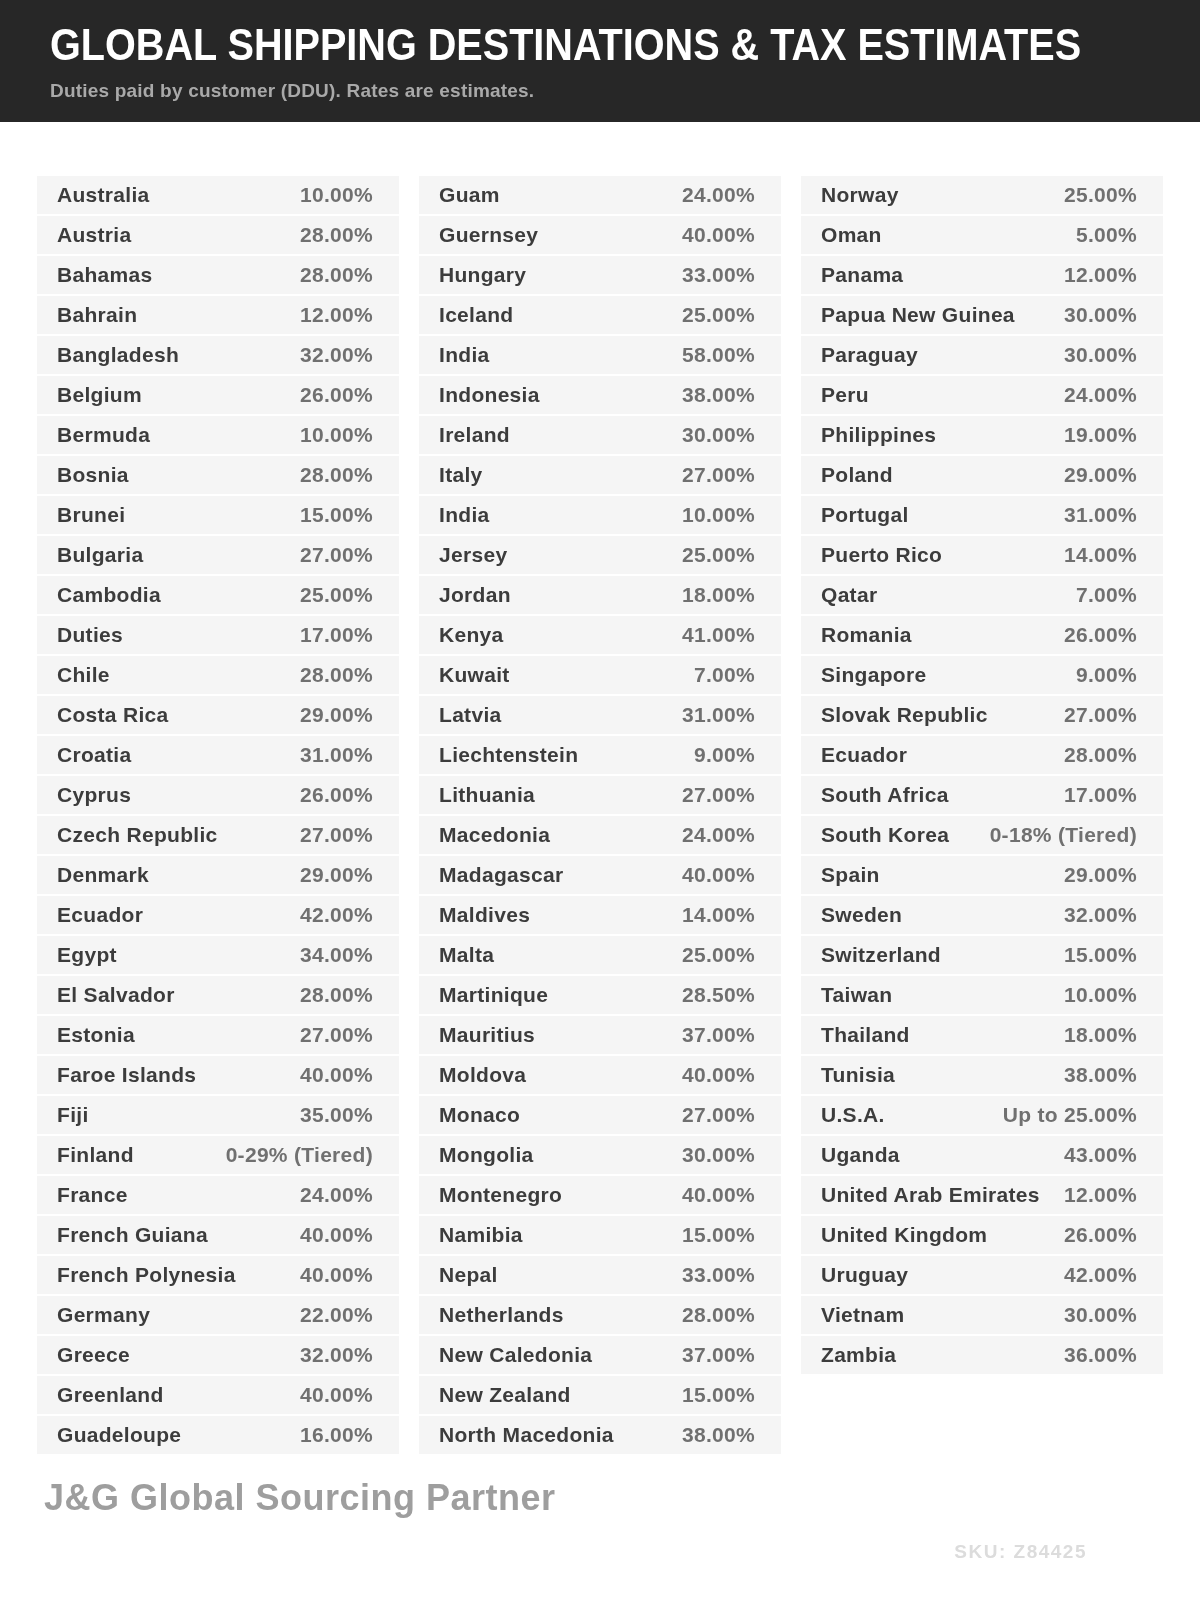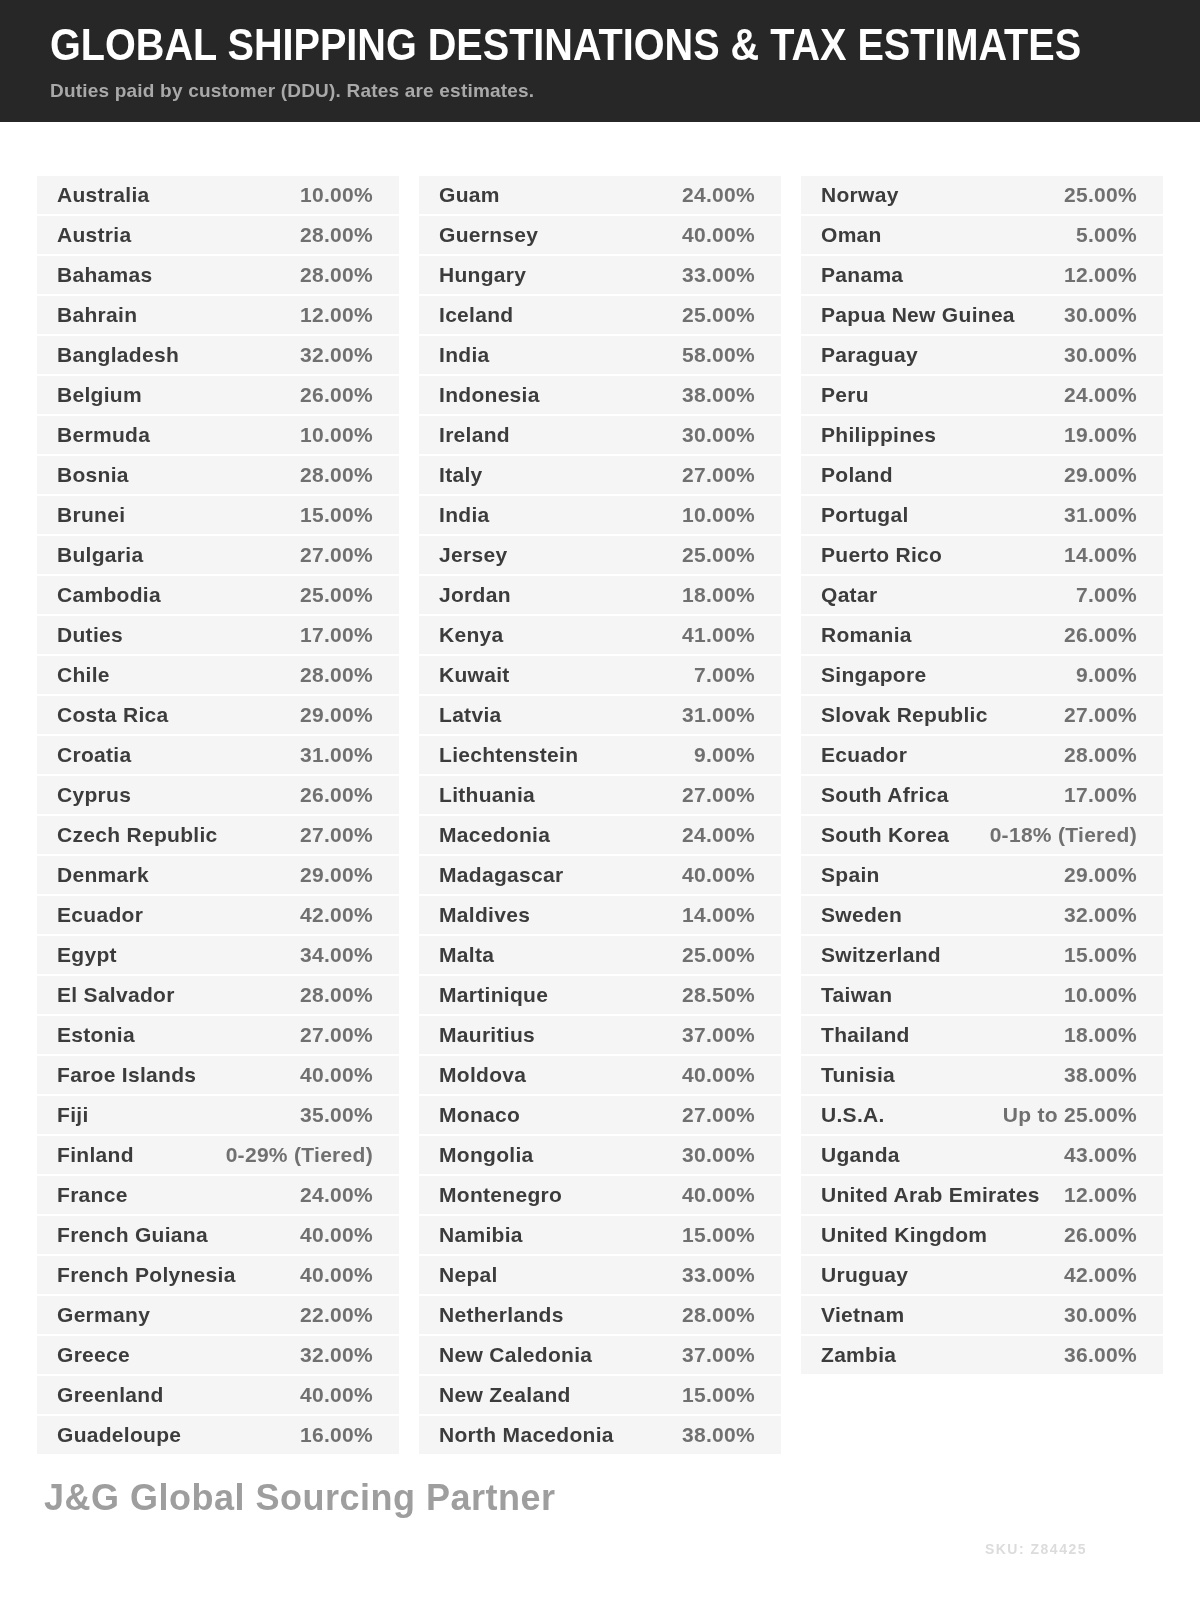--- a/index.html
+++ b/index.html
@@ -88,21 +88,21 @@
     font-size: 36px;
     font-weight: 700;
     color: var(--brand-text, #9e9e9e);
     letter-spacing: 0.5px;
     line-height: 1;
   }
   .sku {
     position: absolute;
     right: 113px;
     top: 1542px;
-    font-size: 14px;
+    font-size: 19px;
     font-weight: 700;
     color: var(--sku-text, #dcdcdc);
     letter-spacing: 1.5px;
     line-height: 1;
   }
 </style>
 </head>
 <body>
 
 <header class="page-header">

